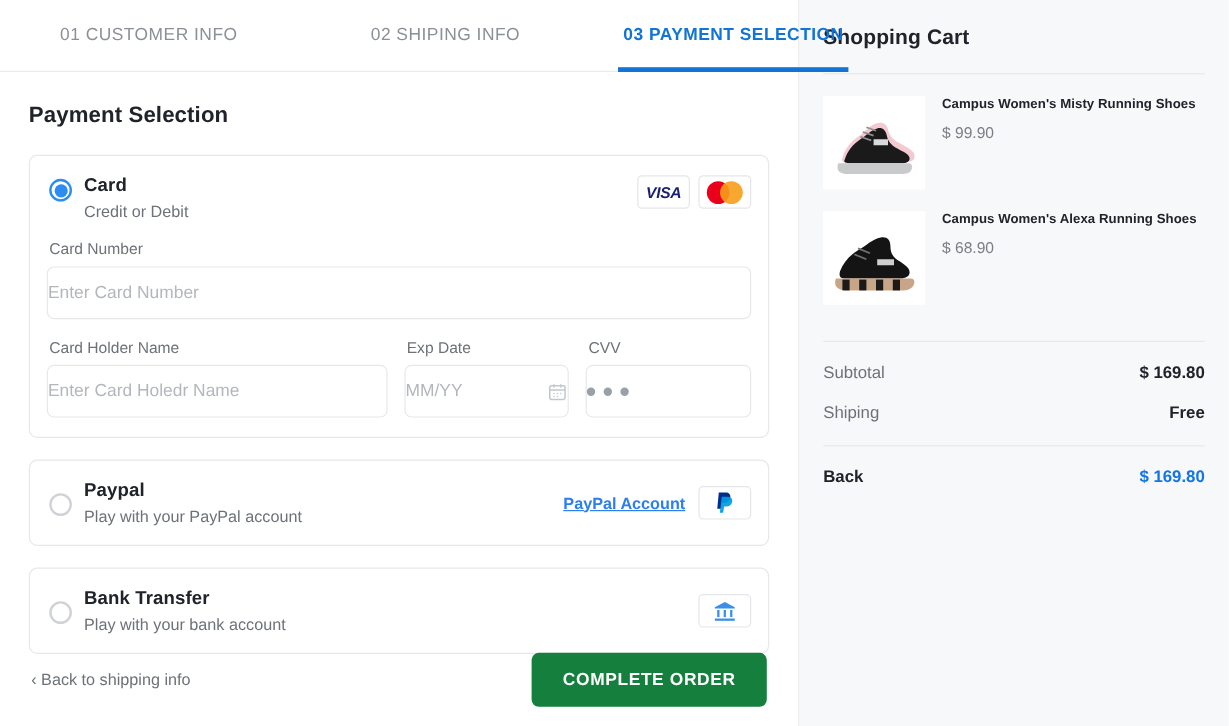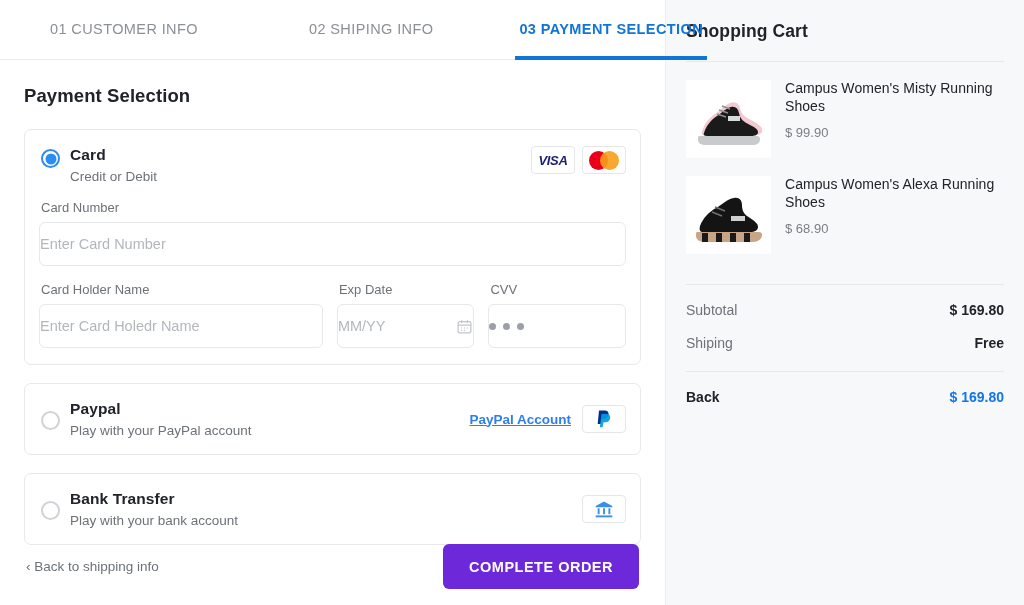--- a/index.html
+++ b/index.html
@@ -96,21 +96,21 @@
     font-size: 13.5px; color: #2d7ff0; text-decoration: underline;
     font-weight: bold; margin-right: 4px; cursor: pointer;
   }
 
   .footer {
     position: absolute; left: 0; right: 0; bottom: 16px;
     display: flex; align-items: center; padding: 0 26px;
   }
   .back { font-size: 13.5px; color: #6d7278; cursor: pointer; }
   .btn-order {
-    margin-left: auto; background: #6d28d9; color: #fff;
+    margin-left: auto; background: #15803d; color: #fff;
     font-size: 14.5px; font-weight: bold; letter-spacing: .5px;
     border: none; border-radius: 6px; padding: 0 26px; height: 45px;
     cursor: pointer; font-family: inherit;
   }
 
   
   .right {
     width: 359px; height: 605px; background: #f7f8f9;
     border-left: 1px solid #ededee; padding: 0 20px;
   }
@@ -118,21 +118,21 @@
     font-size: 17.5px; font-weight: bold; color: #20232a;
     padding: 21px 0 0 0; letter-spacing: .1px;
   }
   .hr { height: 1px; background: #e7e8ea; margin: 19px 0 0 0; }
   .item { display: flex; align-items: flex-start; margin-top: 18px; }
   .thumb {
     width: 85px; height: 78px; background: #fff; flex: 0 0 auto;
     margin-right: 14px; position: relative; overflow: hidden;
   }
   .item-name {
-    font-size: 14px; font-weight: normal; color: #20232a;
+    font-size: 11px; font-weight: bold; color: #20232a;
     line-height: 1.28; letter-spacing: .05px;
   }
   .item-price { font-size: 13px; color: #7a7f85; margin-top: 9px; }
 
   .tot-row { display: flex; align-items: center; margin-top: 17px; }
   .tot-label { font-size: 14px; color: #6d7278; text-align: right; }
   .tot-val { margin-left: auto; font-size: 14px; font-weight: bold; color: #20232a; }
   .grand .tot-label { font-weight: bold; color: #20232a; }
   .grand .tot-val { color: #1275e8; }
 </style>

